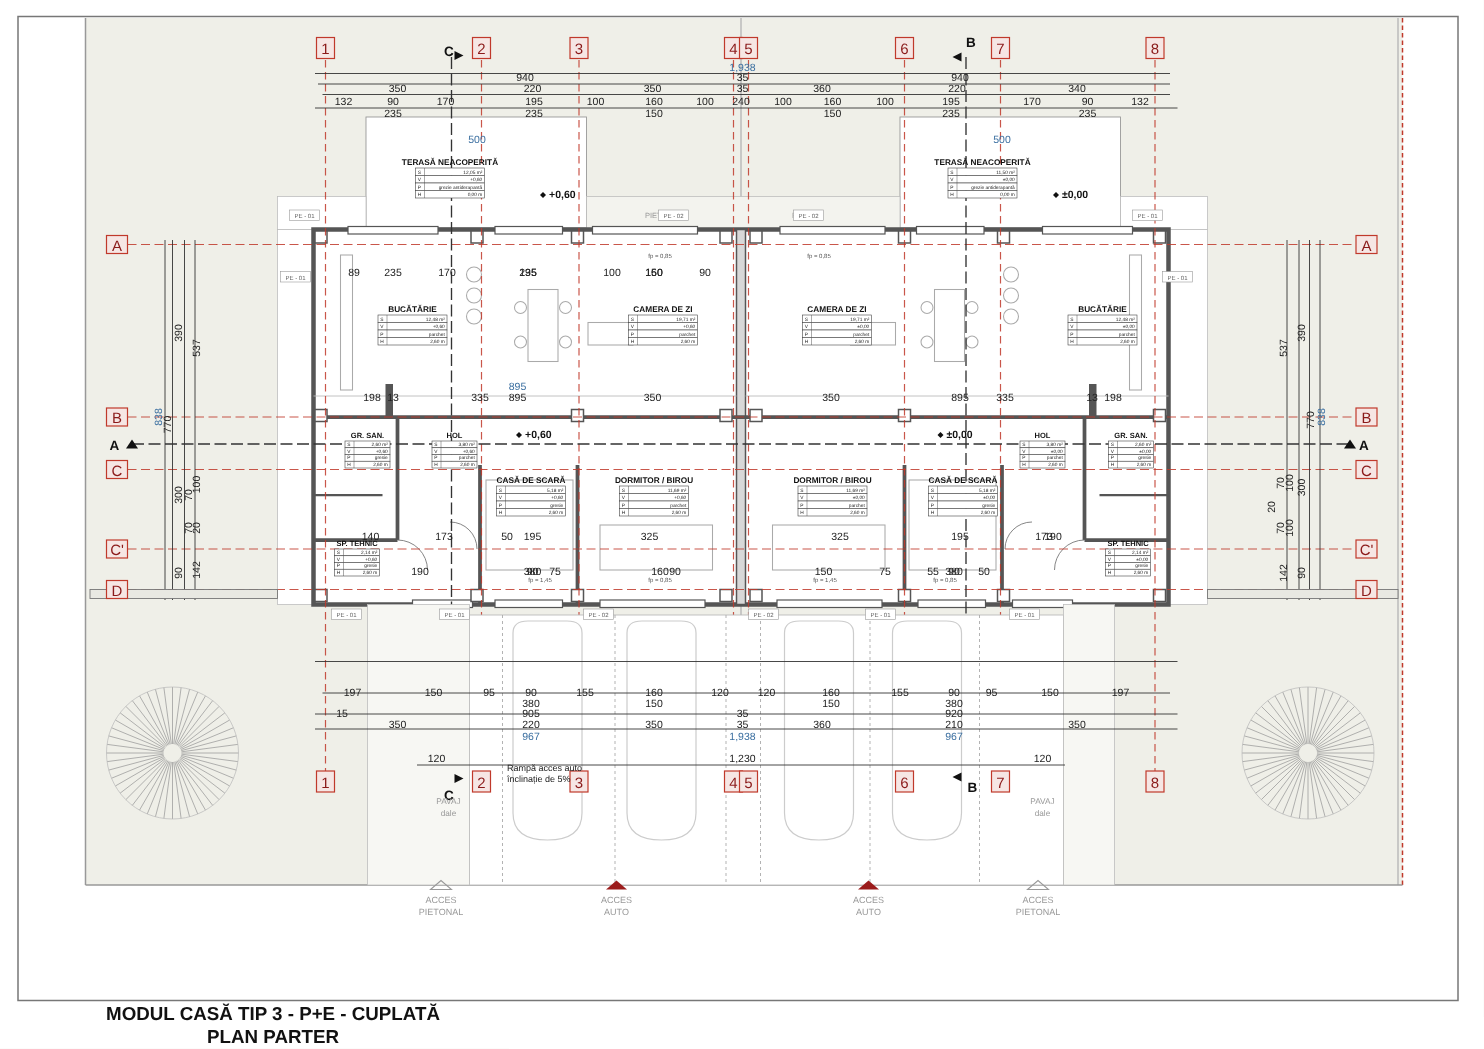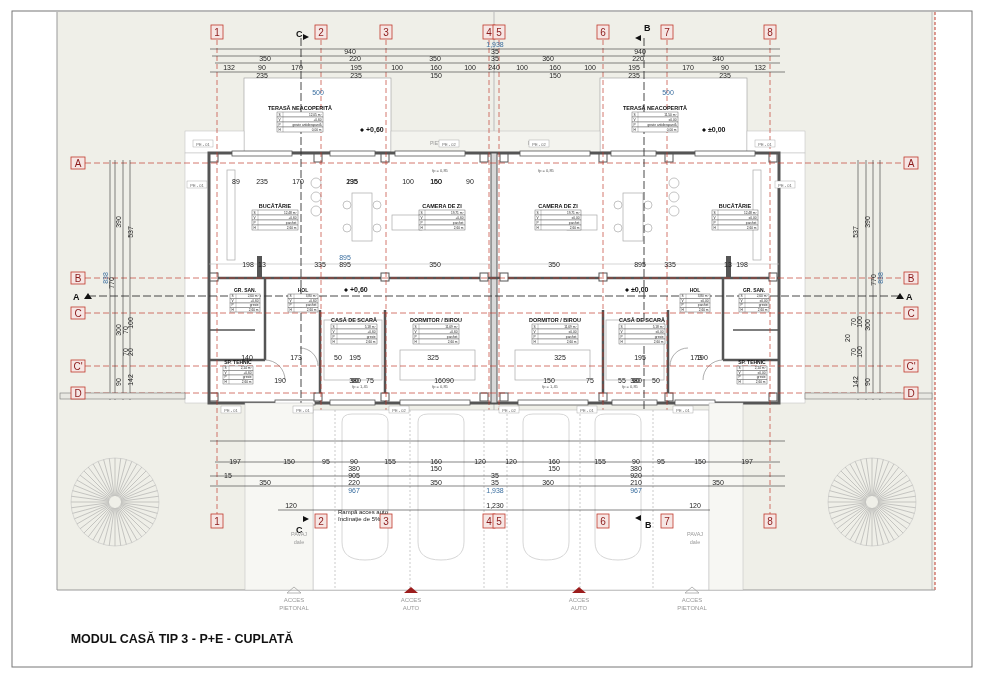--- a/index.html
+++ b/index.html
@@ -1,19 +1,19 @@
 <!DOCTYPE html>
 <html><head>
 <meta charset="utf-8">
 <style>
   html,body{margin:0;padding:0;background:#fff;}
   body{width:989px;height:699px;position:relative;overflow:hidden;font-family:"Liberation Sans",sans-serif;}
   #sheet{position:absolute;left:0;top:0;width:989px;height:699px;}
   svg text{font-family:"Liberation Sans",sans-serif;}
-  .title-block{position:absolute;left:52px;top:632px;width:260px;text-align:center;font-weight:bold;font-size:12.5px;line-height:15px;color:#111;}
+  .title-block{position:absolute;left:52px;top:669px;width:260px;text-align:center;font-weight:bold;font-size:12.5px;line-height:15px;color:#111;}
   .title-block div{white-space:nowrap;}
 </style>
 </head>
 <body>
 
 <div id="sheet">
 <svg id="plan" width="989" height="699" viewBox="0 0 989 699" xmlns="http://www.w3.org/2000/svg">
 
   <rect x="0" y="0" width="989" height="699" fill="#ffffff"></rect>
   <rect x="12" y="11" width="960" height="656" fill="none" stroke="#777" stroke-width="1"></rect>
@@ -931,13 +931,14 @@
           <path d="M685 593 l7 -6 l7 6 z" fill="none" stroke="#999" stroke-width="0.7"></path>
           <text x="692" y="602" font-size="6" text-anchor="middle" fill="#999">ACCES</text>
           <text x="692" y="610" font-size="6" text-anchor="middle" fill="#999">PIETONAL</text>
         </g>
       </g>
 </svg>
 </div>
 
 <div class="title-block">
   <div>MODUL CASĂ TIP 3 - P+E - CUPLATĂ</div>
+  <div>PLAN PARTER</div>
 </div>
 
 </body></html>

